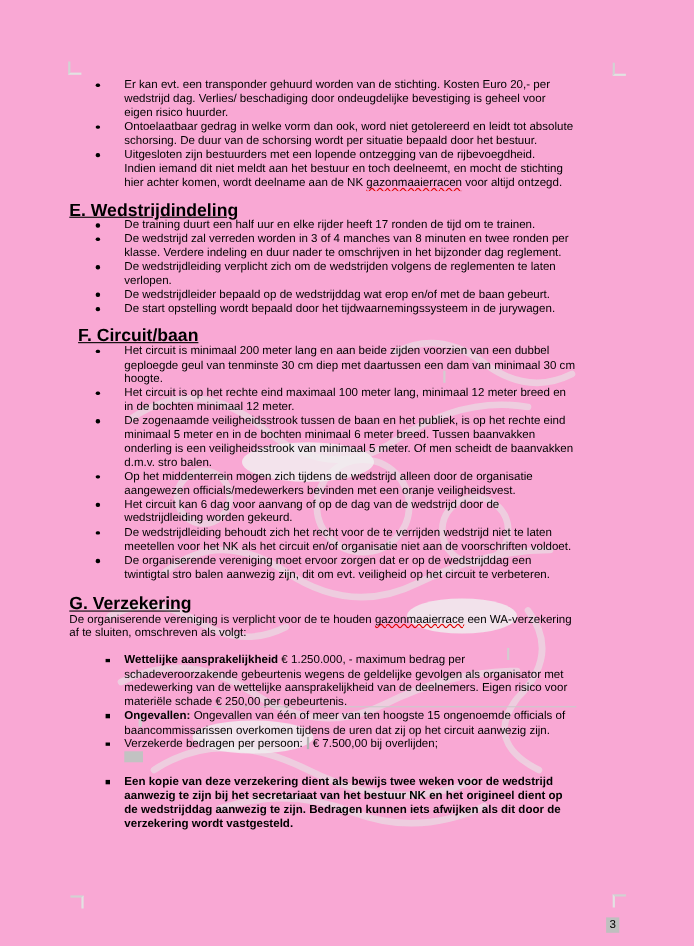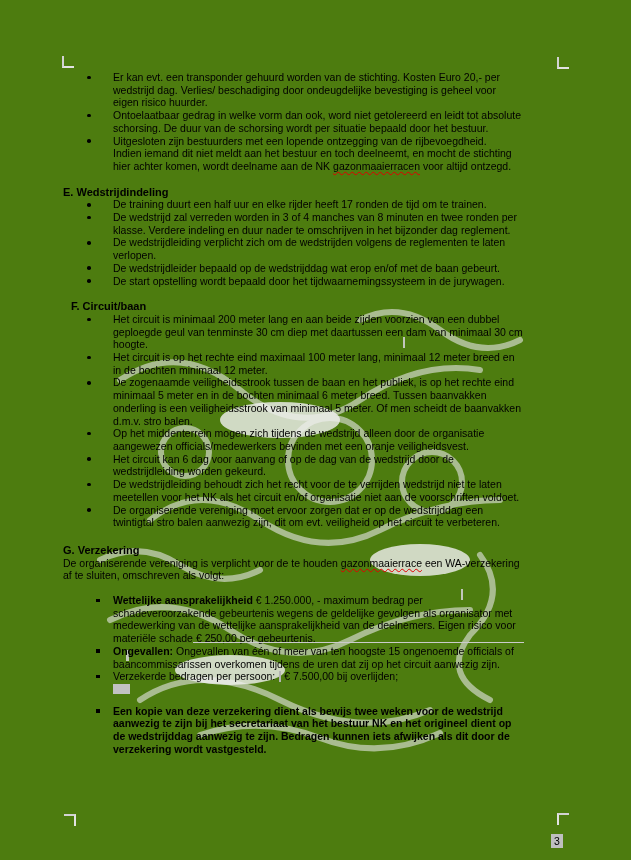--- a/index.html
+++ b/index.html
@@ -1,25 +1,25 @@
 <!DOCTYPE html>
 <html><head>
 <meta charset="utf-8">
 <style>
   html,body { margin:0; padding:0; background:#ffffff; }
   .page {
-    position:relative; width:631px; height:860px; background:#4d7c0f;
+    position:relative; width:631px; height:860px; background:#f9a8d4;
     font-family:"Liberation Sans","DejaVu Sans",sans-serif;
     font-size:10.5px; line-height:12.7px; color:#000000;
     overflow:hidden;
   }
   .watermark { position:absolute; left:0; top:0; width:631px; height:860px; z-index:0; }
   .content { position:absolute; left:63px; top:71px; width:461px; z-index:1; }
 
-  .section-heading { font-weight:bold; margin:0; font-size:11px; line-height:12.7px; }
+  .section-heading { font-weight:bold; margin:0; font-size:16px; line-height:12.7px;text-decoration:underline; }
   .heading-f { margin-left:8px; }
   .sp-13 { margin-top:13px; }
   .sp-15 { margin-top:15px; }
 
   ul.bullets { margin:0; padding:0; list-style:none; }
   ul.bullets li { position:relative; padding-left:50px; }
   ul.bullets li::before {
     content:""; position:absolute; left:24px; top:4.6px;
     width:3.6px; height:3.6px; background:#000; border-radius:50%;
   }

